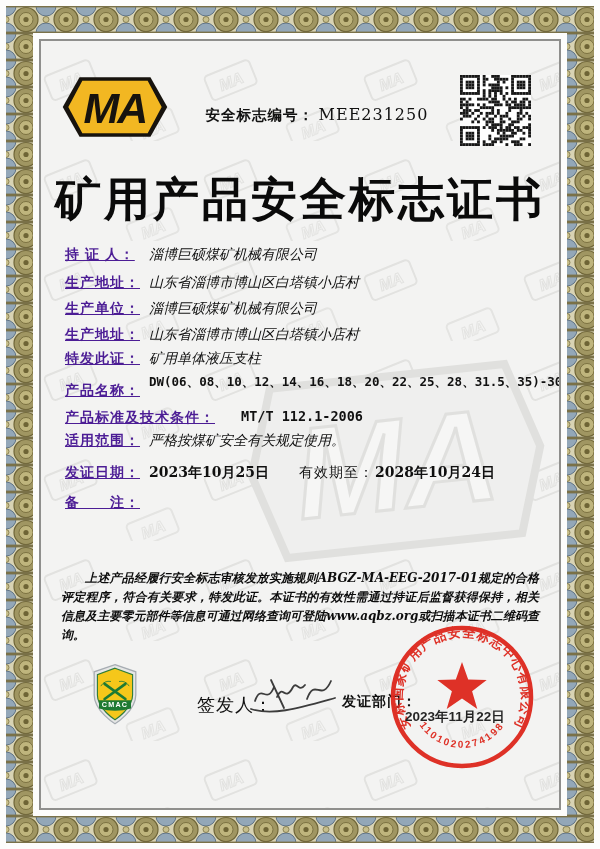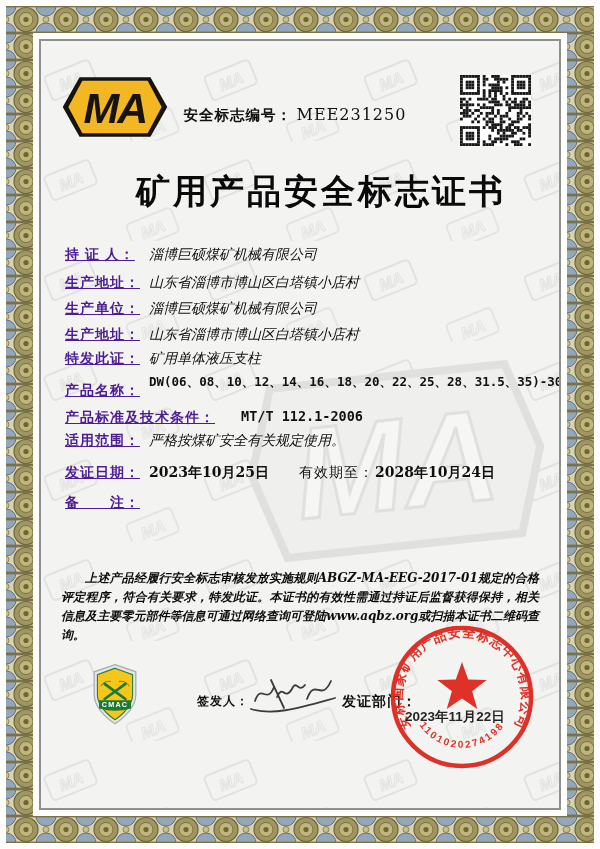--- a/index.html
+++ b/index.html
@@ -6,45 +6,45 @@
   .canvas{position:relative;width:600px;height:849px;background:#fdfdfc;overflow:hidden;
           font-family:"Liberation Sans",sans-serif;color:#111;}
   .bstrip{position:absolute;display:block;}
   .frame{position:absolute;left:39px;top:39px;width:522px;height:771px;box-sizing:border-box;
          border:2px solid #8f8f8d;box-shadow:inset 0 0 0 2px #ececea, inset 0 0 0 3px #c2c2c0;}
   .page{position:absolute;left:41px;top:41px;width:518px;height:767px;background:#f3f3f2;overflow:hidden;}
   .wm{position:absolute;left:0;top:0;width:100%;height:100%;}
   .content{position:absolute;left:0;top:0;width:100%;height:100%;}
 
   .ma-logo{position:absolute;left:18px;top:32px;width:112px;height:68px;}
-  .certline{position:absolute;left:124px;top:64px;width:260px;text-align:center;white-space:nowrap;}
+  .certline{position:absolute;left:146px;top:64px;width:260px;text-align:center;white-space:nowrap;}
   .certline .lab{font-weight:700;font-size:14.5px;letter-spacing:1px;}
   .certline .num{font-family:"DejaVu Serif",serif;font-size:16px;letter-spacing:1px;}
   .qr{position:absolute;left:419px;top:34px;width:71px;height:71px;background:#fff;}
 
   .doc-title{position:absolute;left:0;top:128px;width:100%;text-align:center;
-             font-family:"DejaVu Serif",serif;font-weight:700;font-size:34px;letter-spacing:3px;color:#0a0a0a;padding-left:21px;}
+             font-family:"DejaVu Serif",serif;font-weight:700;font-size:46px;letter-spacing:3px;color:#0a0a0a;}
 
   .row{position:absolute;left:0;width:100%;font-size:14px;}
   .row .lbl{position:absolute;left:24px;font-weight:700;letter-spacing:1px;white-space:nowrap;color:#4c1d95;text-decoration:underline;}
   .row .val{position:absolute;left:108px;white-space:nowrap;}
   .val-kai{font-family:"DejaVu Serif",serif;font-style:italic;font-weight:400;color:#101010;}
   .val-song{font-family:"DejaVu Serif",serif;font-weight:600;color:#101010;}
   .val-mono{font-family:"DejaVu Sans Mono",monospace;font-weight:700;font-size:12.5px;line-height:15px;
             white-space:pre-line;width:396px;letter-spacing:0;}
   .row .lbl2{position:absolute;left:258px;font-weight:400;letter-spacing:1px;white-space:nowrap;}
   .row .val2{position:absolute;left:334px;white-space:nowrap;}
   .row-std .val{left:200px;}
 
   .statement{position:absolute;left:20px;top:528px;width:478px;text-align:justify;text-indent:2em;
              font-family:"DejaVu Serif",serif;font-style:italic;font-weight:700;
              font-size:12px;line-height:19px;color:#0d0d0d;}
 
   .badge{position:absolute;left:50px;top:620px;width:48px;height:68px;}
-  .signer{position:absolute;left:156px;top:652px;font-weight:700;font-size:12px;letter-spacing:1px;}
+  .signer{position:absolute;left:156px;top:652px;font-weight:400;font-size:18px;letter-spacing:1px;}
   .signature{position:absolute;left:206px;top:632px;width:92px;height:48px;}
   .dept{position:absolute;left:301px;top:652px;font-weight:700;font-size:14px;letter-spacing:1px;}
   .stamp{position:absolute;left:346px;top:583px;width:150px;height:150px;opacity:.93;}
   .stamp-ring{font-weight:700;font-size:13px;letter-spacing:1px;fill:#dd2318;}
   .stamp-num{font-weight:700;font-size:10px;letter-spacing:2.2px;fill:#dd2318;}
   .stamp-date{font-weight:700;font-size:13.5px;fill:#141414;font-family:"Liberation Sans",sans-serif;}
 </style>
 </head>
 <body>
 

